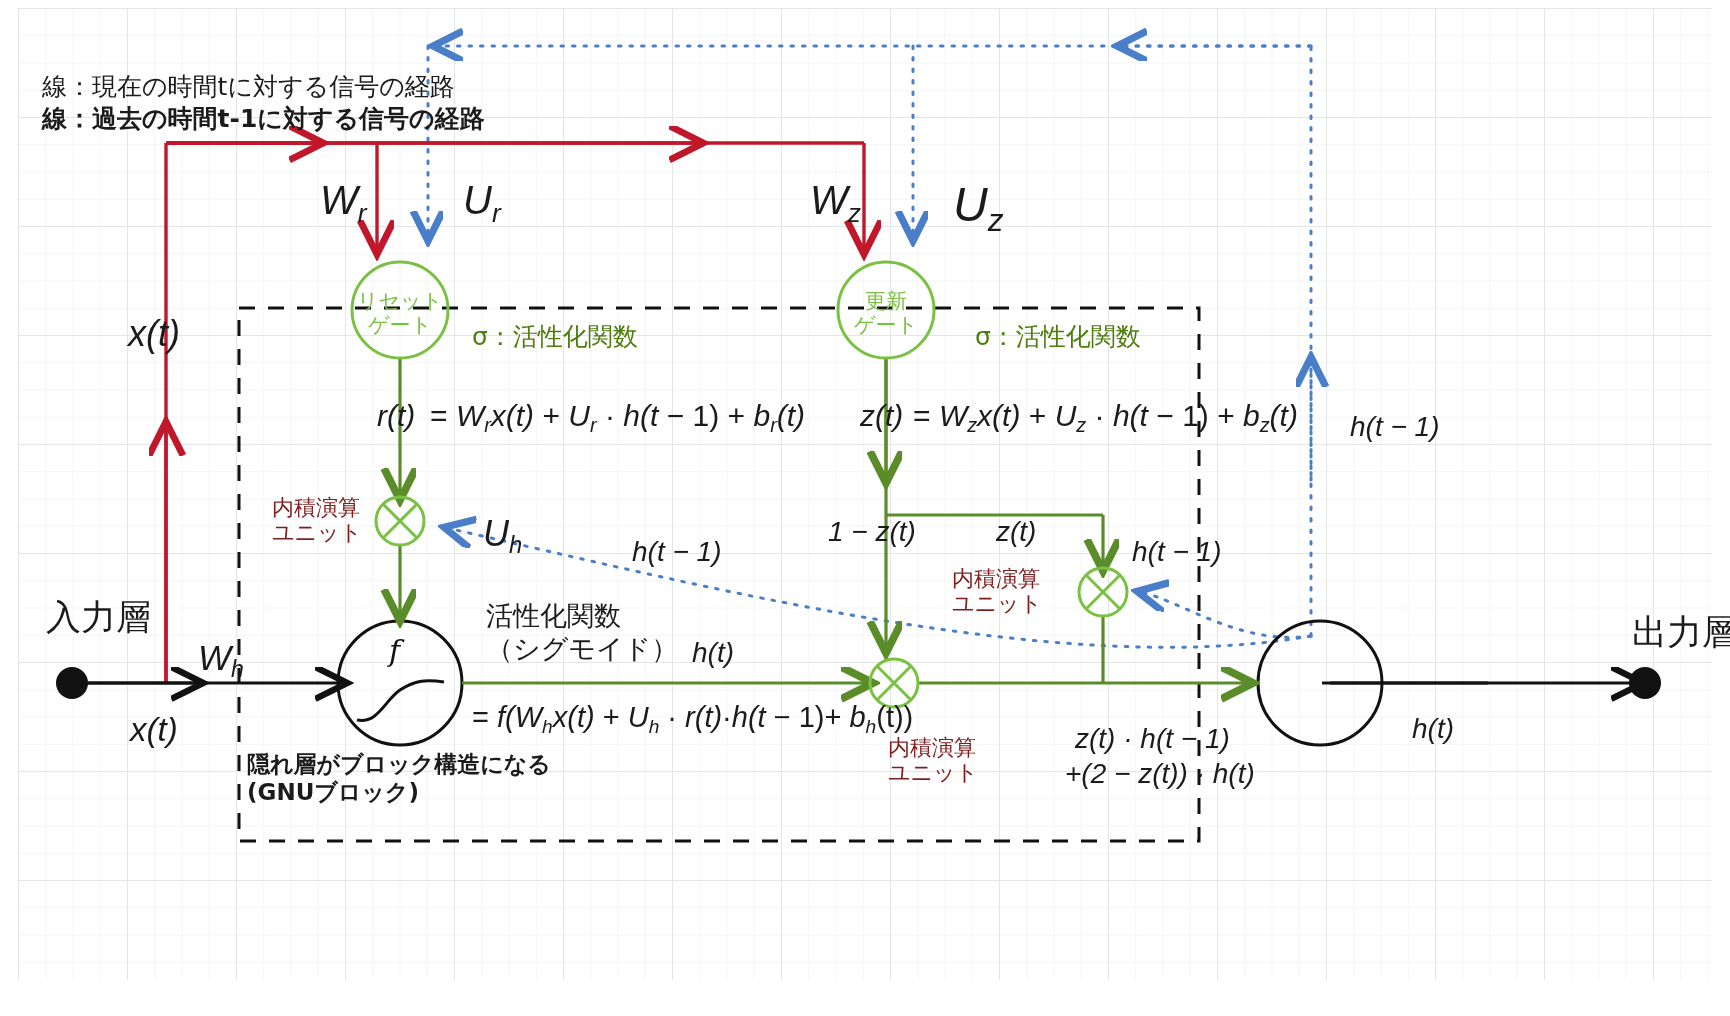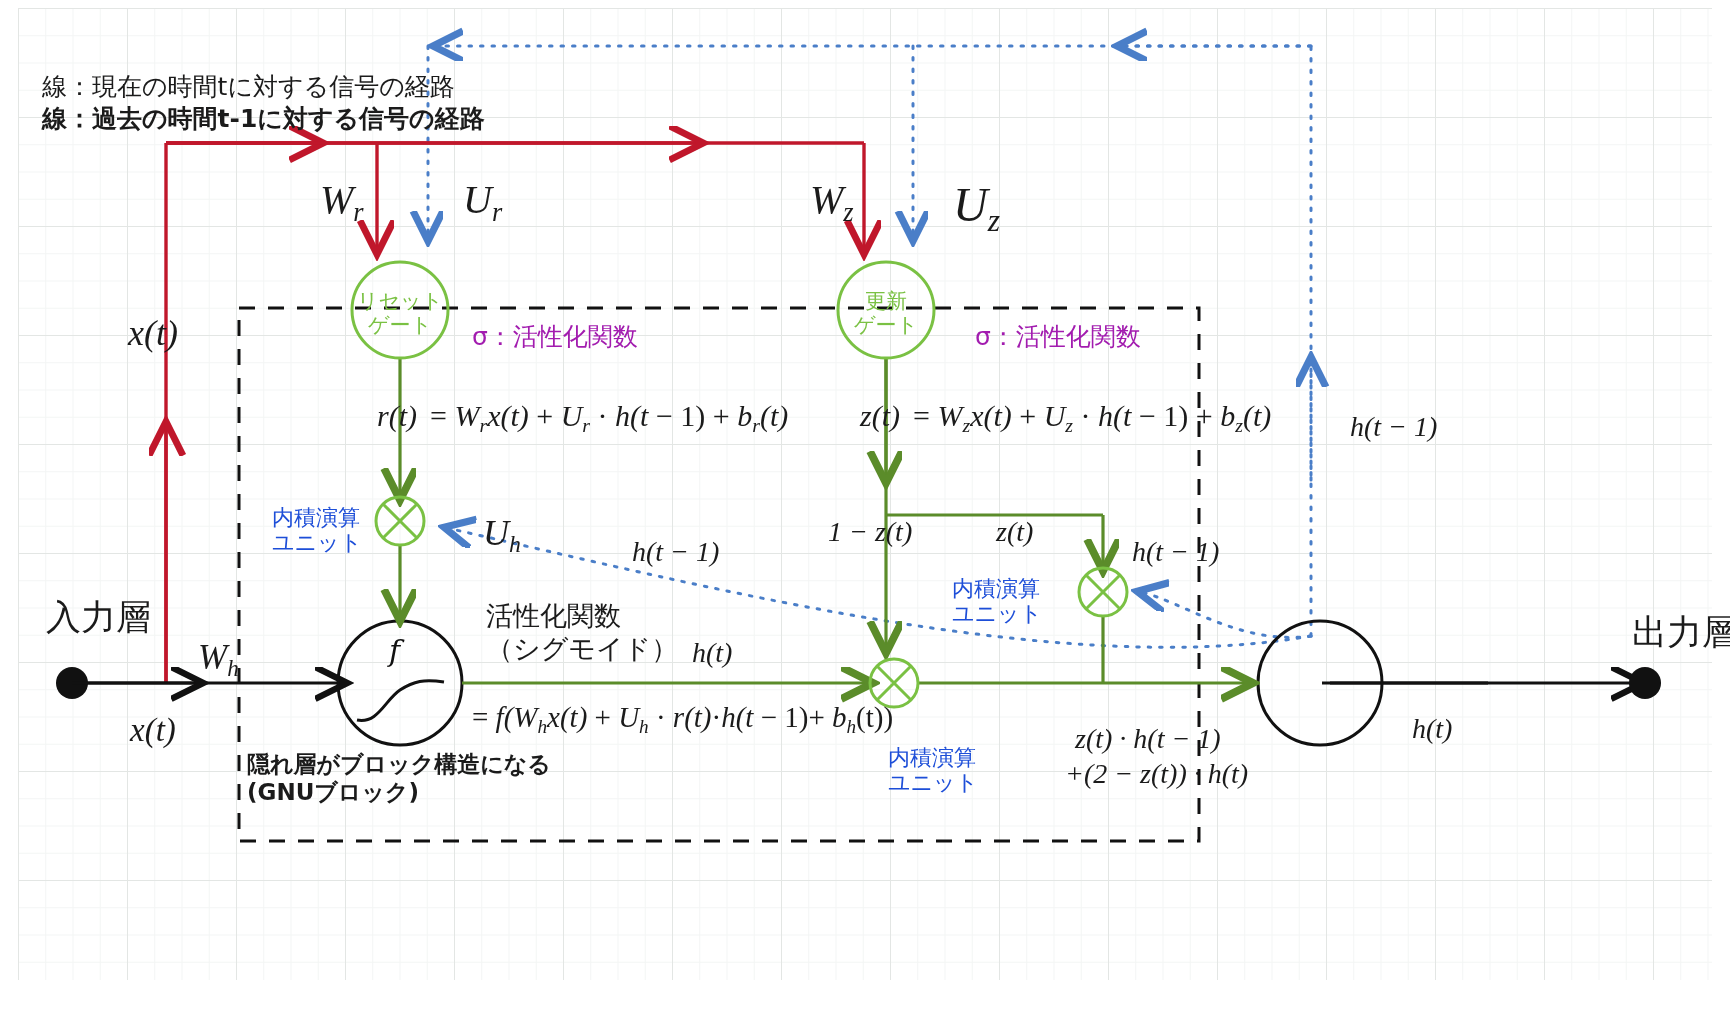--- a/index.html
+++ b/index.html
@@ -34,21 +34,21 @@
   }
   .lbl {
     position: absolute;
     white-space: nowrap;
     color: #1b1b1b;
     line-height: 1.22;
     margin-left: 20px;
   }
   .jp { font-family: "DejaVu Sans", "Liberation Sans", sans-serif; }
   .mth {
-    font-family: Liberation Serif, serif;
+    font-family: Liberation Sans, sans-serif;
     font-style: italic;
   }
   .mth .up { font-style: normal; }
   .sub {
     font-size: 0.66em;
     vertical-align: -0.30em;
     font-style: italic;
   }
   .legend { font-size: 25px; }
   .big-jp { font-size: 35px; }
@@ -56,28 +56,27 @@
     position: absolute;
     text-align: center;
     color: #7ac143;
     font-size: 21px;
     line-height: 1.12;
     font-family: "DejaVu Sans", "Liberation Sans", sans-serif;
     white-space: nowrap;
   }
   .unit-txt {
     position: absolute;
-    color: #1d4ed8;
+    color: #7f1d1d;
     font-size: 22px;
     line-height: 1.14;
     font-family: "DejaVu Sans", "Liberation Sans", sans-serif;
     white-space: nowrap;
-    margin-top: 10px;
-  }
-  .sigma { font-size: 25px; color: #a21caf; }
+  }
+  .sigma { font-size: 25px; color: #4d7c0f; }
   .f-lbl {
     position: absolute;
     font-family: "DejaVu Serif", "Liberation Serif", serif;
     font-style: italic;
     font-size: 30px;
     color: #111;
   }
 </style>
 </head>
 <body>

